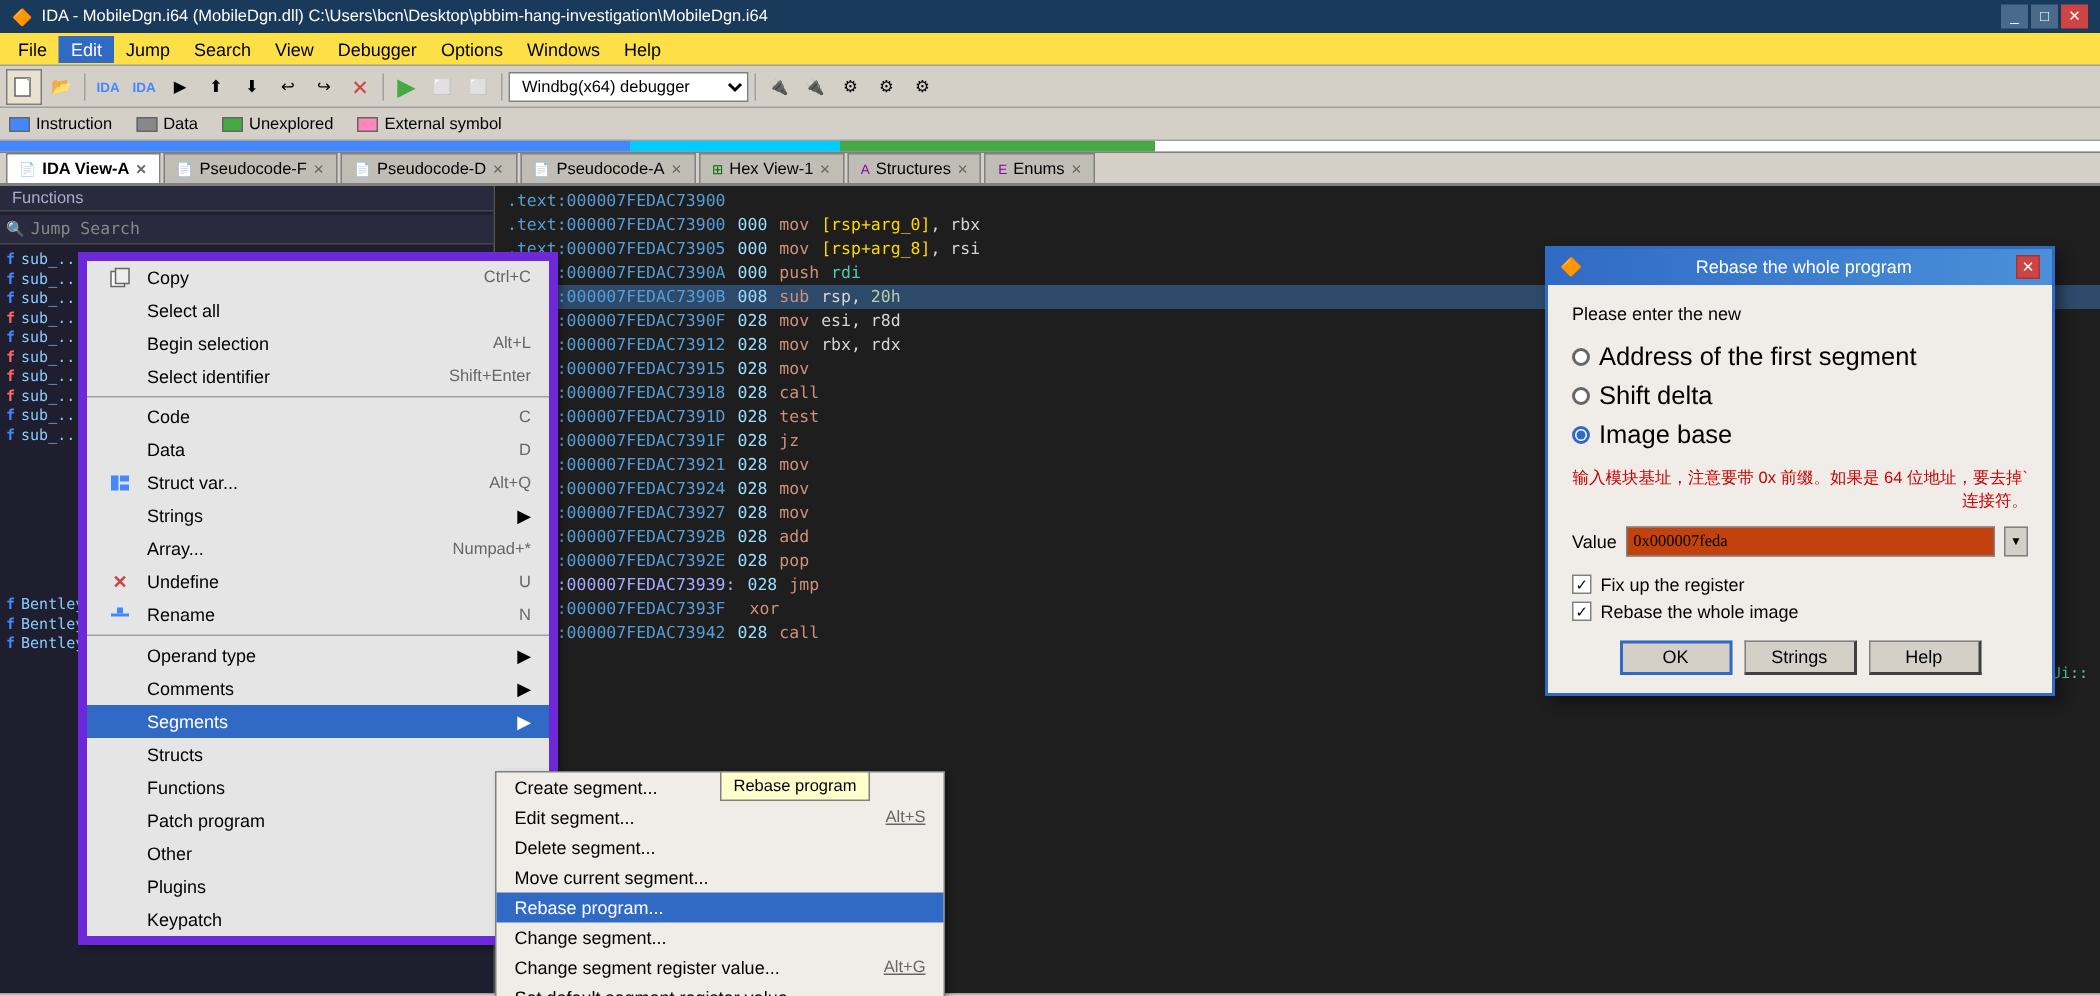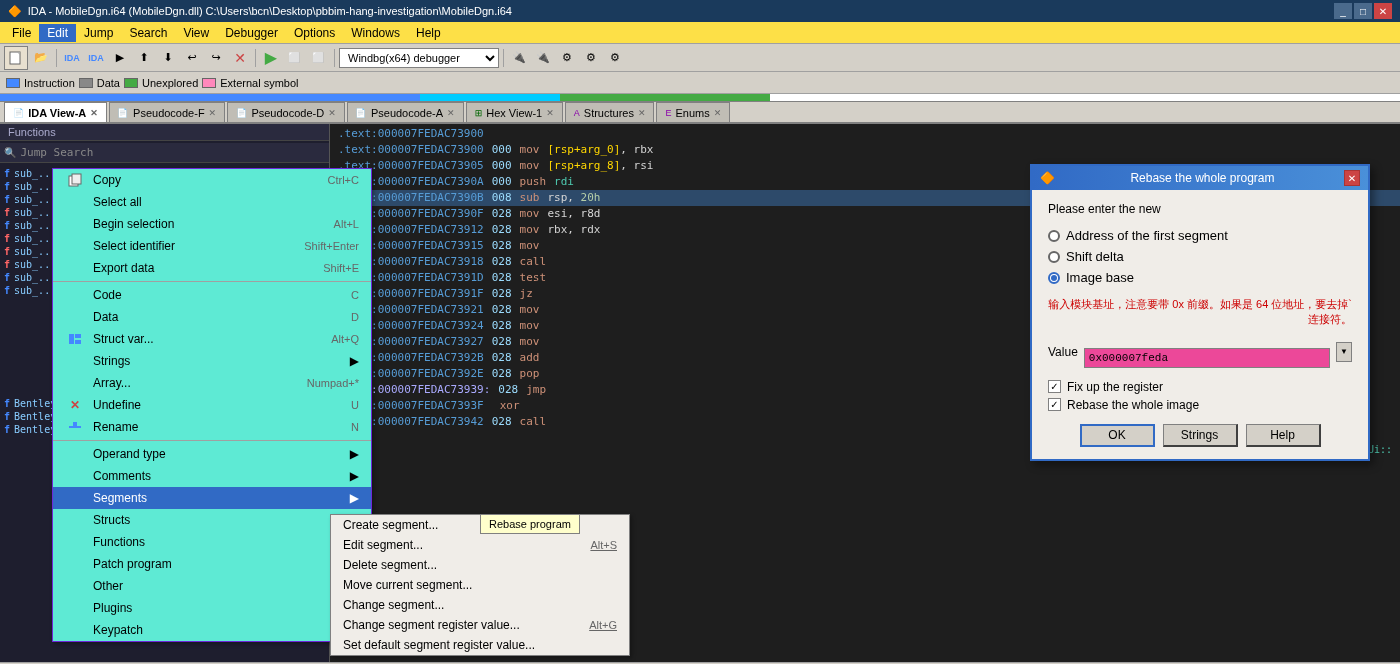--- a/index.html
+++ b/index.html
@@ -65,21 +65,21 @@
       min-width: 160px;
     }
 
     
     .nav-bar {
       background: #d4d0c8;
       height: 22px;
       display: flex;
       align-items: center;
       padding: 0 6px;
-      gap: 4px;
+      gap: 16px;
       border-bottom: 1px solid #a0a0a0;
       font-size: 11px;
     }
     .nav-indicator { display: flex; align-items: center; gap: 4px; }
     .nav-color-box { width: 14px; height: 10px; border: 1px solid #666; }
 
     
     .color-strip {
       height: 8px;
       background: linear-gradient(to right, #4488ff 0%, #4488ff 30%, #00ccff 30%, #00ccff 40%, #44aa44 40%, #44aa44 55%, white 55%);
@@ -173,22 +173,22 @@
     .addr { color: #569cd6; }
     .offset { color: #9cdcfe; }
     .opcode { color: #ce9178; }
     .operand { color: #d4d4d4; }
     .reg { color: #4ec9b0; }
     .bracket { color: #ffd700; }
     .dropdown-menu {
       position: absolute;
       top: 44px;
       left: 52px;
-      background: #5eead4;
-      border: 1px solid #6d28d9;
+      background: #e5e5e5;
+      border: 6px solid #6d28d9;
       box-shadow: 2px 2px 4px rgba(0,0,0,0.3);
       min-width: 320px;
       z-index: 200;
       font-size: 12px;
     }
     .dropdown-item {
       display: flex;
       align-items: center;
       padding: 3px 12px;
       cursor: pointer;
@@ -260,36 +260,35 @@
       background: #cc4444;
       color: white;
       display: flex; align-items: center; justify-content: center;
       font-size: 10px;
       cursor: pointer;
       border: 1px solid #aa3333;
     }
     .dialog-body { padding: 12px 16px; }
     .dialog-prompt { margin-bottom: 12px; font-size: 12px; color: #000; }
     .dialog-radio-group { display: flex; flex-direction: column; gap: 6px; margin-bottom: 12px; }
-    .dialog-radio { display: flex; align-items: center; gap: 6px; font-size: 13px; cursor: pointer; }
+    .dialog-radio { display: flex; align-items: center; gap: 6px; font-size: 17px; cursor: pointer; }
     .radio-circle { width: 12px; height: 12px; border-radius: 50%; border: 2px solid #666; background: white; display: flex; align-items: center; justify-content: center; }
     .radio-circle.selected { border-color: #316ac5; }
     .radio-circle.selected::after { content: ''; width: 6px; height: 6px; border-radius: 50%; background: #316ac5; }
     .dialog-warning { color: #cc0000; font-size: 11px; margin-bottom: 8px; line-height: 1.4; text-align: right; }
     .dialog-value-row { display: flex; align-items: center; gap: 6px; margin-bottom: 12px; }
     .dialog-value-label { font-size: 12px; color: #000; }
     .dialog-value-input {
       flex: 1;
       height: 20px;
       border: 1px solid #808080;
       padding: 0 4px;
       font-size: 11px;
-      font-family: Liberation Mono, monospace;
-      background: #ec4899;
-      margin-top: 12px;
+      font-family: Liberation Serif, serif;
+      background: #c2410c;
     }
     .dialog-value-dropdown { width: 16px; height: 20px; background: #d4d0c8; border: 1px solid #808080; display: flex; align-items: center; justify-content: center; cursor: pointer; font-size: 8px; }
     .dialog-checkbox-group { display: flex; flex-direction: column; gap: 4px; margin-bottom: 12px; }
     .dialog-checkbox { display: flex; align-items: center; gap: 6px; font-size: 12px; cursor: pointer; }
     .checkbox-box { width: 13px; height: 13px; border: 1px solid #808080; background: white; display: flex; align-items: center; justify-content: center; font-size: 10px; color: #000; }
     .dialog-buttons { display: flex; gap: 8px; justify-content: center; }
     .dialog-btn {
       min-width: 75px; height: 23px;
       background: #d4d0c8;
       border: 1px solid #808080;
@@ -627,25 +626,20 @@
     <div class="dropdown-item">
       <div class="dropdown-icon"></div>
       <span class="dropdown-label">Begin selection</span>
       <span class="shortcut">Alt+L</span>
     </div>
     <div class="dropdown-item">
       <div class="dropdown-icon"></div>
       <span class="dropdown-label">Select identifier</span>
       <span class="shortcut">Shift+Enter</span>
     </div>
-    <div class="dropdown-item">
-      <div class="dropdown-icon"></div>
-      <span class="dropdown-label">Export data</span>
-      <span class="shortcut">Shift+E</span>
-    </div>
     <div class="dropdown-sep"></div>
     <div class="dropdown-item">
       <div class="dropdown-icon"></div>
       <span class="dropdown-label">Code</span>
       <span class="shortcut">C</span>
     </div>
     <div class="dropdown-item">
       <div class="dropdown-icon"></div>
       <span class="dropdown-label">Data</span>
       <span class="shortcut">D</span>
@@ -738,20 +732,23 @@
     </div>
     <div class="submenu-item">
       <span class="dropdown-label">Edit segment...</span>
       <span class="shortcut">Alt+S</span>
     </div>
     <div class="submenu-item">
       <span class="dropdown-label">Delete segment...</span>
     </div>
     <div class="submenu-item">
       <span class="dropdown-label">Move current segment...</span>
+    </div>
+    <div class="submenu-item highlighted">
+      <span class="dropdown-label">Rebase program...</span>
     </div>
     <div class="submenu-item">
       <span class="dropdown-label">Change segment...</span>
     </div>
     <div class="submenu-item">
       <span class="dropdown-label">Change segment register value...</span>
       <span class="shortcut">Alt+G</span>
     </div>
     <div class="submenu-item">
       <span class="dropdown-label">Set default segment register value...</span>

